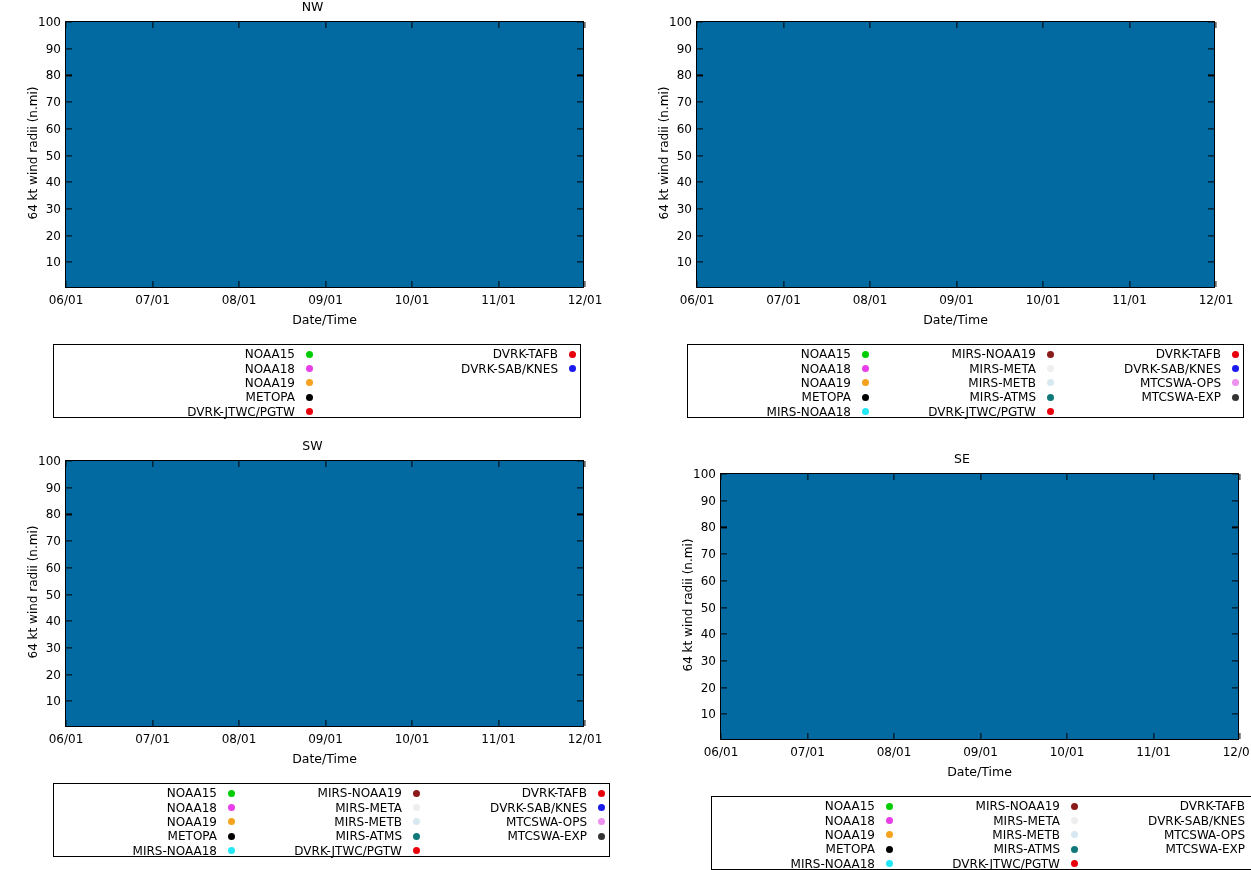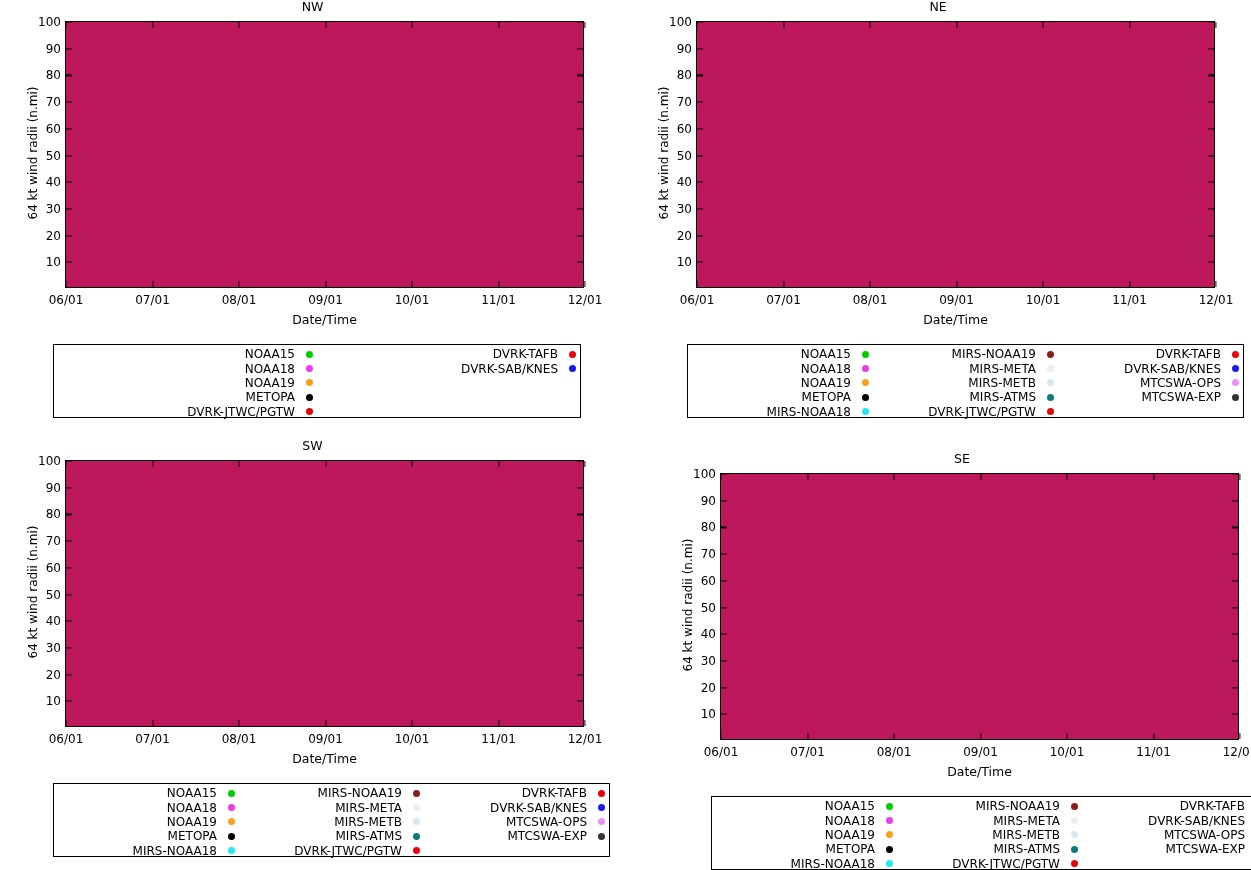--- a/index.html
+++ b/index.html
@@ -34,21 +34,21 @@
     line-height: 14px;
   }
 
   .plot-wrap {
     position: absolute;
   }
   .axes {
     position: absolute;
     box-sizing: border-box;
     border: 1.2px solid #000;
-    background: #be185d;
+    background: #0369a1;
   }
 
   
   .ytick {
     position: absolute;
     right: 100%;
     transform: translateY(-50%);
     font-size: 12px;
     line-height: 12px;
     padding-right: 5px;
@@ -260,21 +260,20 @@
             <span class="lg-dot" style="background:#e8000b"></span>
           </div>
         <div class="legend-cell empty">
             <span class="lg-text"></span>
           </div>
       </div>
     </div>
   </div>
 
   <div class="panel" style="left:625px; top:0px; width:626px; height:435px;">
-    <div class="panel-title" style="top:0px;">NE</div>
 
     <div class="ylabel" style="left:-41px; top:147px; width:160px; text-align:center;">64 kt wind radii (n.mi)</div>
 
     <div class="plot-wrap" style="left:71px; top:21px; width:519px; height:267px;">
       <div class="axes" style="left:0; top:0; width:519px; height:267px;">
         <div class="ytick" style="top:0px;">100</div>
         <div class="ytickmark" style="top:0px;"></div>
         <div class="ytickmark right" style="top:0px;"></div>
 
         <div class="ytick" style="top:26.7px;">90</div>

